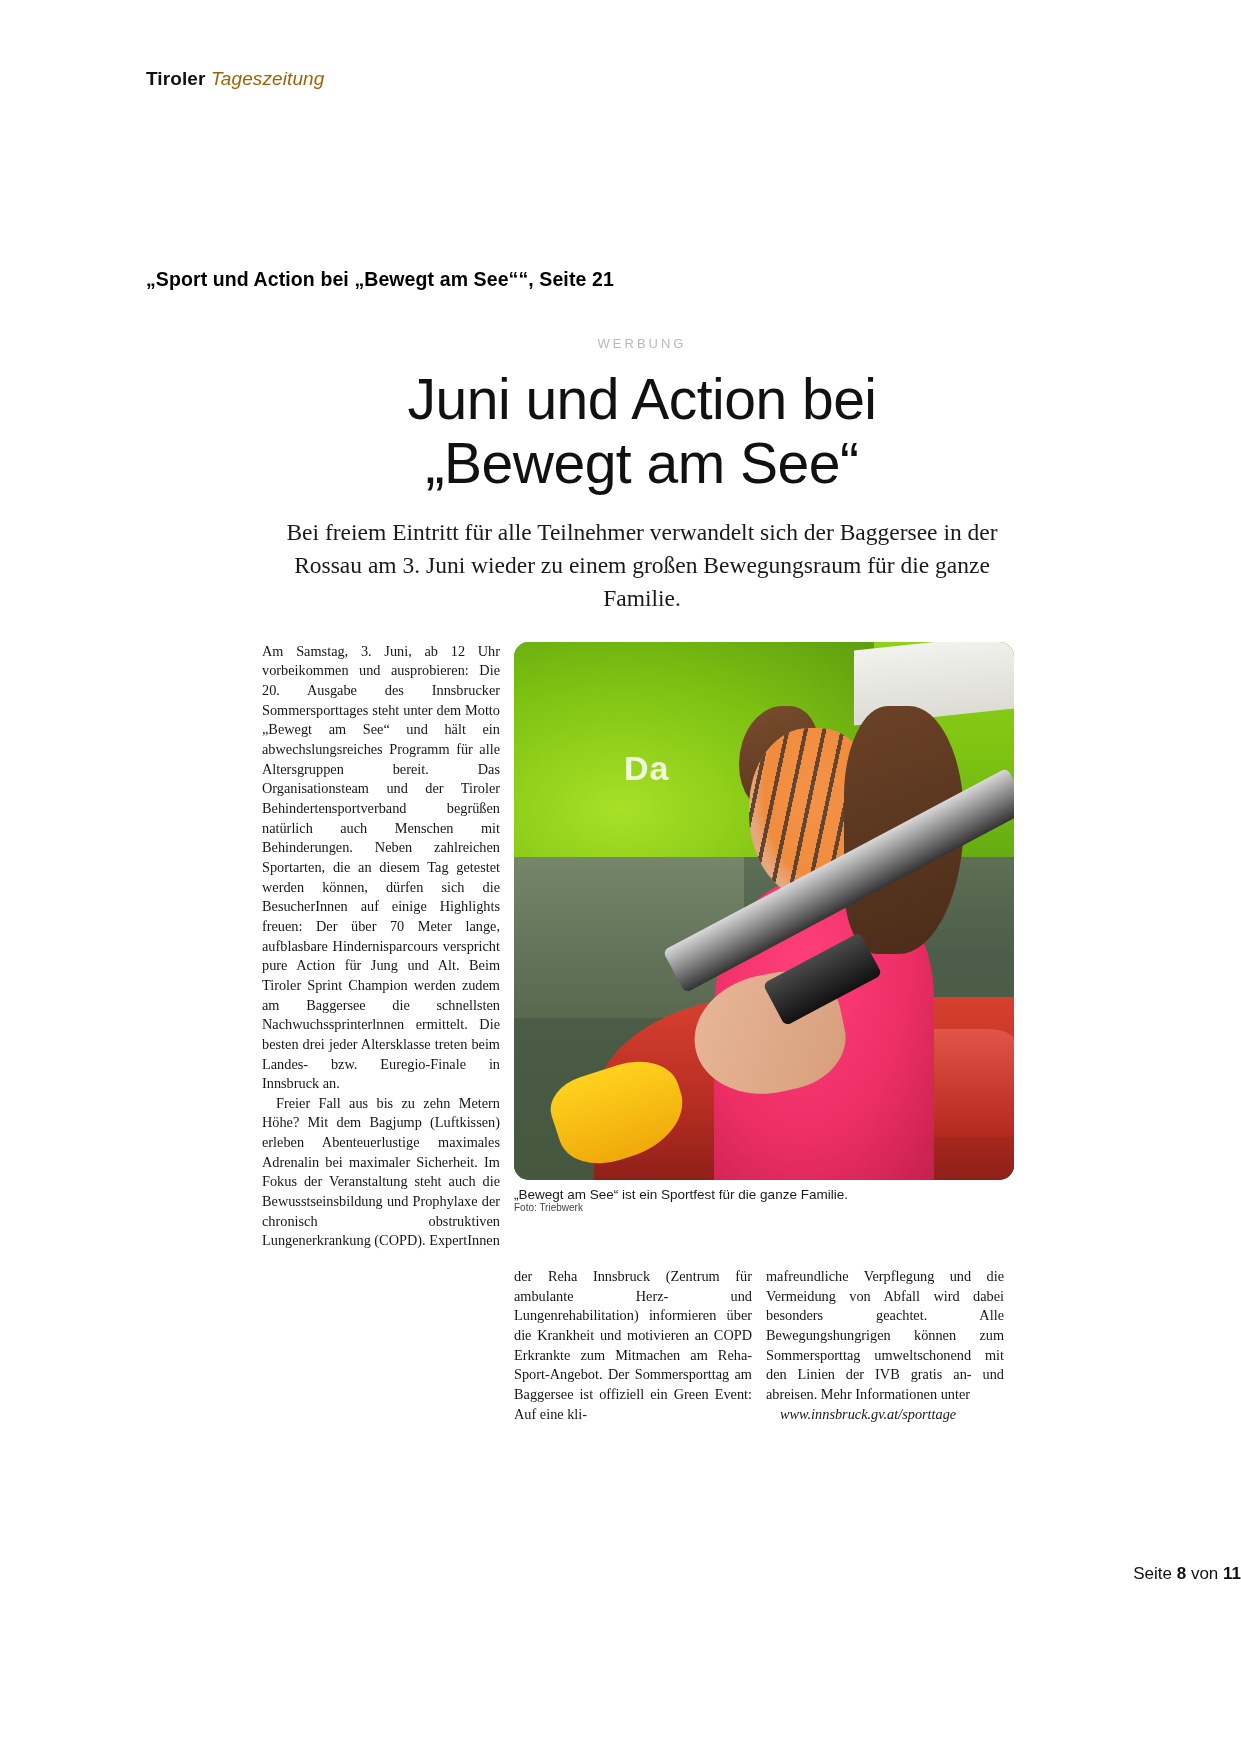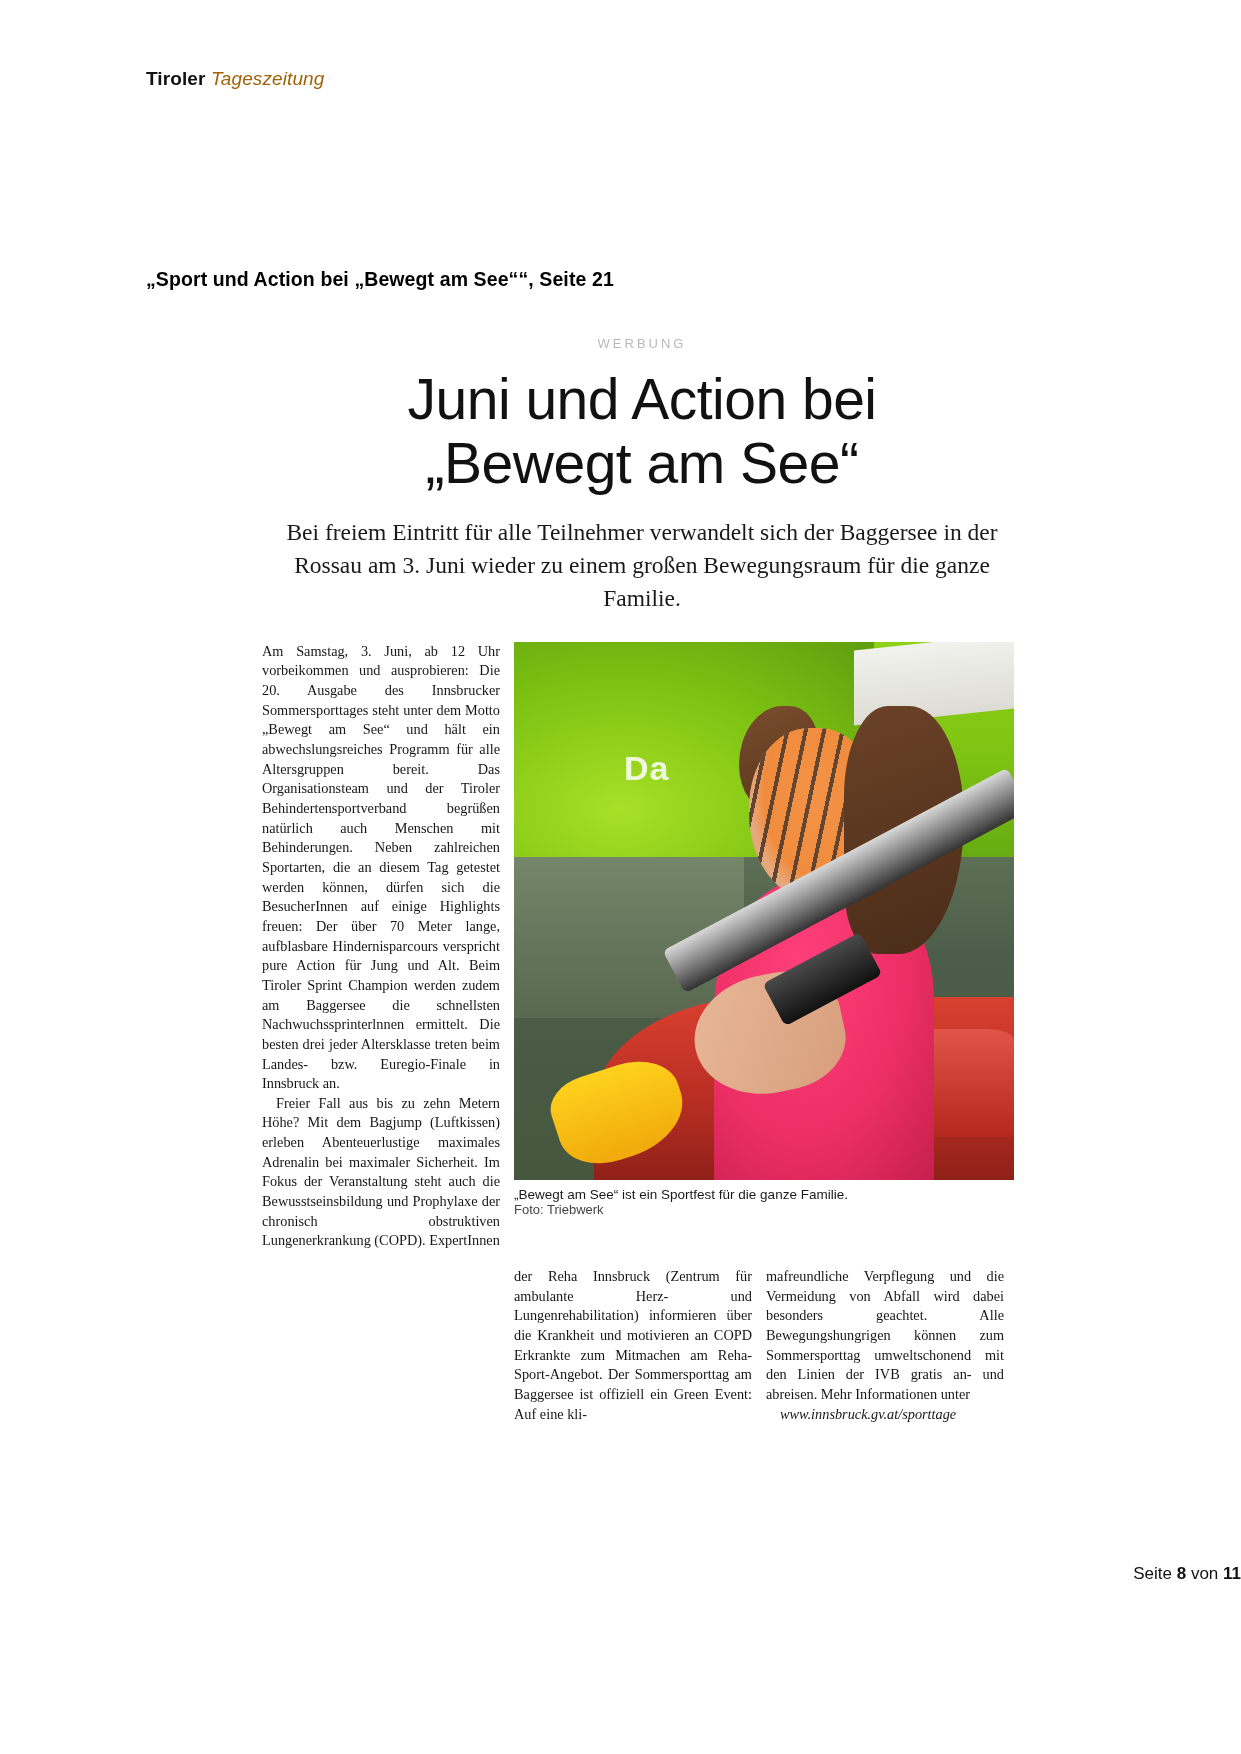--- a/index.html
+++ b/index.html
@@ -111,20 +111,21 @@
   .photo-wrap {
     width: 500px;
     position: relative;
   }
   .photo {
     width: 500px;
     height: 538px;
     position: relative;
     overflow: hidden;
     background: #4b6a3a;
+    border-radius: 15px;
   }
   
   .ph-sky {
     position: absolute; left: 0; top: 0; width: 100%; height: 46%;
     background: linear-gradient(180deg, #8fd118 0%, #7ec412 45%, #5fa412 100%);
   }
   .ph-kayak-green {
     position: absolute; left: -6%; top: 0; width: 78%; height: 52%;
     background: radial-gradient(ellipse at 35% 60%, #a8e027 0%, #7cc112 55%, #5e9d10 100%);
     border-bottom-right-radius: 60% 70%;
@@ -222,21 +223,21 @@
     width: 500px;
     margin-top: 7px;
     font-family: "Liberation Sans", sans-serif;
     flex-direction: column;
   }
   .photo-caption .cap {
     font-size: 13.5px;
     color: #1a1a1a;
   }
   .photo-caption .credit {
-    font-size: 13px;
+    font-size: 10px;
     color: #444;
   }
 
   
   .body-bottom {
     display: flex;
     gap: 14px;
     margin-top: 16px;
   }
   .body-bottom .col { width: 238px; }

